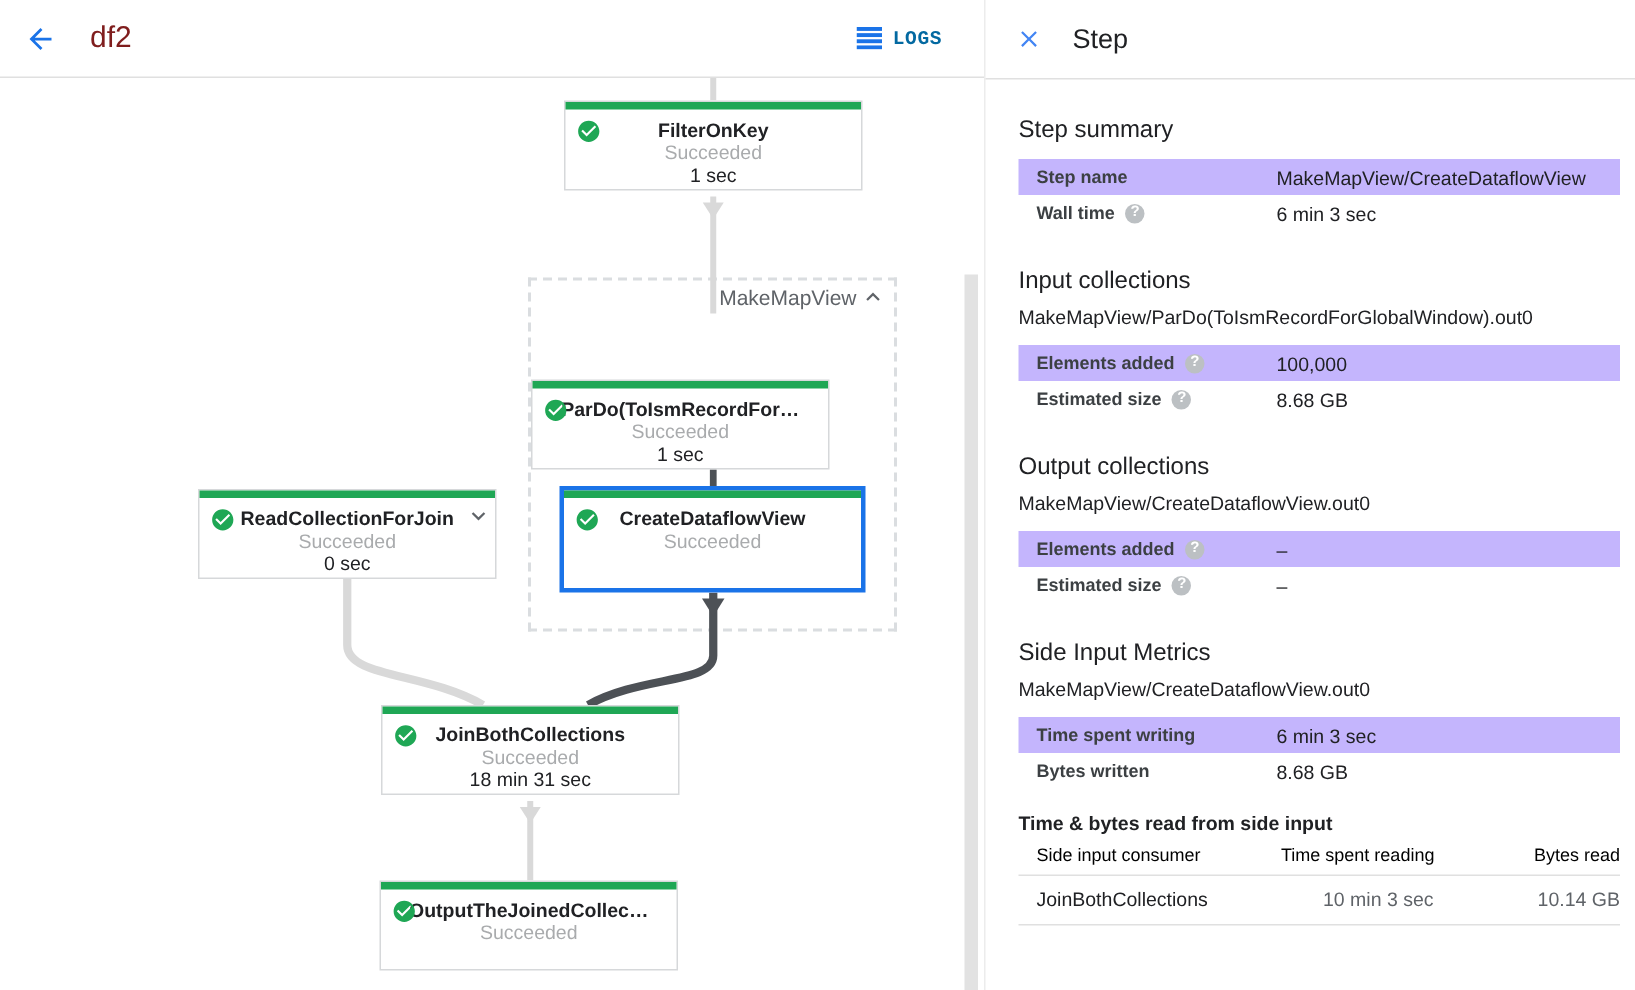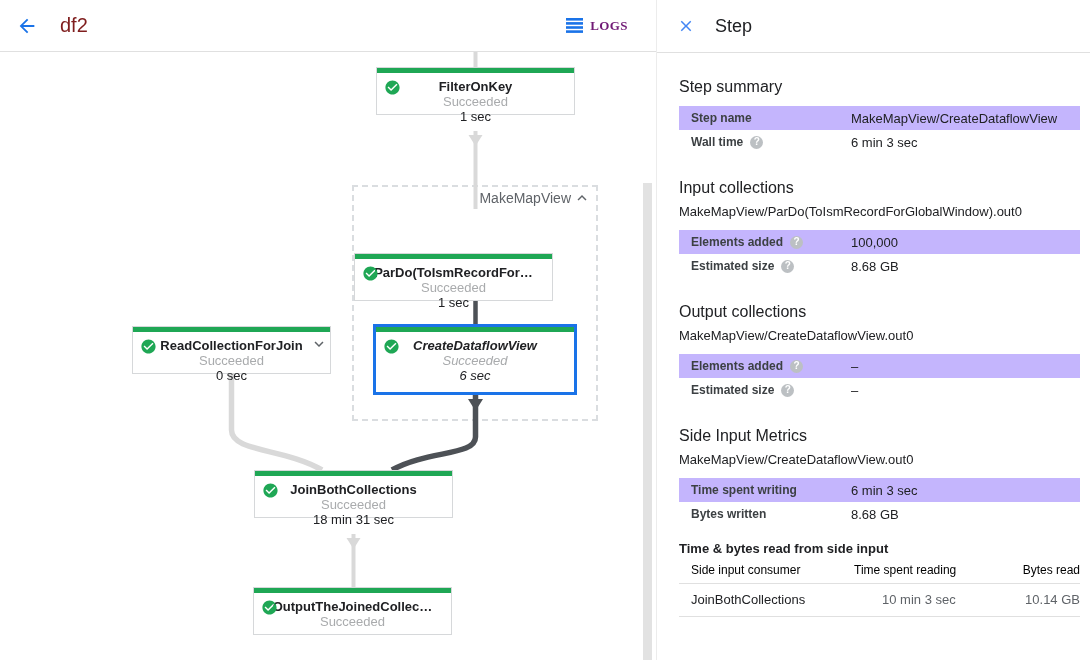--- a/index.html
+++ b/index.html
@@ -7,39 +7,39 @@
   body { font-family:"Liberation Sans","DejaVu Sans",sans-serif; color:#202124; }
   .app { position:relative; width:1090px; height:660px; background:#fff; overflow:hidden; }
 
   
   .main-header { position:absolute; left:0; top:0; width:656px; height:52px; background:#fff;
     border-bottom:1px solid #e0e0e0; display:flex; align-items:center; }
   .back-btn { background:none; border:none; cursor:pointer; margin-left:10px; width:34px; height:34px;
     display:flex; align-items:center; justify-content:center; }
   .job-title { font-size:20px; font-weight:400; color:#7f1d1d; margin-left:16px; }
   .logs-btn { background:none; border:none; cursor:pointer; margin-left:auto; margin-right:28px;
-    display:flex; align-items:center; gap:7px; color:#701a75; font-family:Liberation Serif, serif;
+    display:flex; align-items:center; gap:7px; color:#0369a1; font-family:Liberation Mono, monospace;
     font-size:13px; font-weight:700; letter-spacing:.4px; }
 
   
   .graph-area { position:absolute; left:0; top:52px; width:656px; height:608px; background:#fff; overflow:hidden; }
   .edges { position:absolute; left:0; top:0; }
   .group-box { position:absolute; left:352px; top:133px; width:246px; height:236px;
     border:2px dashed #dadde0; background:transparent; }
   .group-label-row { position:absolute; top:2px; right:5px; display:flex; align-items:center; gap:2px;
     font-size:14px; color:#5f6368; cursor:pointer; }
 
-  .node { position:absolute; width:199px; height:48px; background:#fff; border:1px solid #d6d8da;
+  .node { position:absolute; width:199px; height:60px; background:#fff; border:1px solid #d6d8da;
     text-align:center; cursor:pointer; }
   .node .bar { height:5px; background:#1fa755; }
   .node .nt { margin-top:6px; font-size:13px; font-weight:700; color:#202124; line-height:15px; }
   .node .ns { font-size:13px; color:#a9abad; line-height:15px; }
   .node .nd { font-size:13px; color:#202124; line-height:15px; }
   .node .check { position:absolute; left:7px; top:11px; }
-  .node.selected { left:373px; top:272px; width:204px; height:71px; border:3px solid #1a73e8;font-style:italic; }
+  .node.selected { left:373px; top:272px; width:204px; height:71px; border:3px solid #1a73e8; }
   .node .expander { position:absolute; right:2px; top:8px; }
 
   .vscroll-thumb { position:absolute; left:643px; top:131px; width:9px; height:477px; background:#e2e2e2; }
 
   
   .panel { position:absolute; left:656px; top:0; width:434px; height:660px; background:#fff;
     border-left:1px solid #ececec; }
   .panel-header { height:53px; border-bottom:1px solid #e0e0e0; display:flex; align-items:center; }
   .close-btn { background:none; border:none; cursor:pointer; margin-left:15px; width:28px; height:28px;
     display:flex; align-items:center; justify-content:center; }
@@ -141,21 +141,20 @@
       <div class="nd">1 sec</div>
     </div>
 
     <div class="node selected">
       <div class="bar"></div>
       <svg class="check" width="17" height="17" viewBox="0 0 24 24">
         <path fill="#1fa755" d="M12 2C6.48 2 2 6.48 2 12s4.48 10 10 10 10-4.48 10-10S17.52 2 12 2zm-2 15l-5-5 1.41-1.41L10 14.17l7.59-7.59L19 8l-9 9z"></path>
       </svg>
       <div class="nt">CreateDataflowView</div>
       <div class="ns">Succeeded</div>
-      <div class="nd">6 sec</div>
     </div>
 
     <div class="node" style="left:132px;top:274px;">
       <div class="bar"></div>
       <svg class="check" width="17" height="17" viewBox="0 0 24 24">
         <path fill="#1fa755" d="M12 2C6.48 2 2 6.48 2 12s4.48 10 10 10 10-4.48 10-10S17.52 2 12 2zm-2 15l-5-5 1.41-1.41L10 14.17l7.59-7.59L19 8l-9 9z"></path>
       </svg>
       <span class="expander">
         <svg width="18" height="18" viewBox="0 0 24 24">
             <path fill="#5f6368" d="M16.59 8.59L12 13.17 7.41 8.59 6 10l6 6 6-6z"></path>

